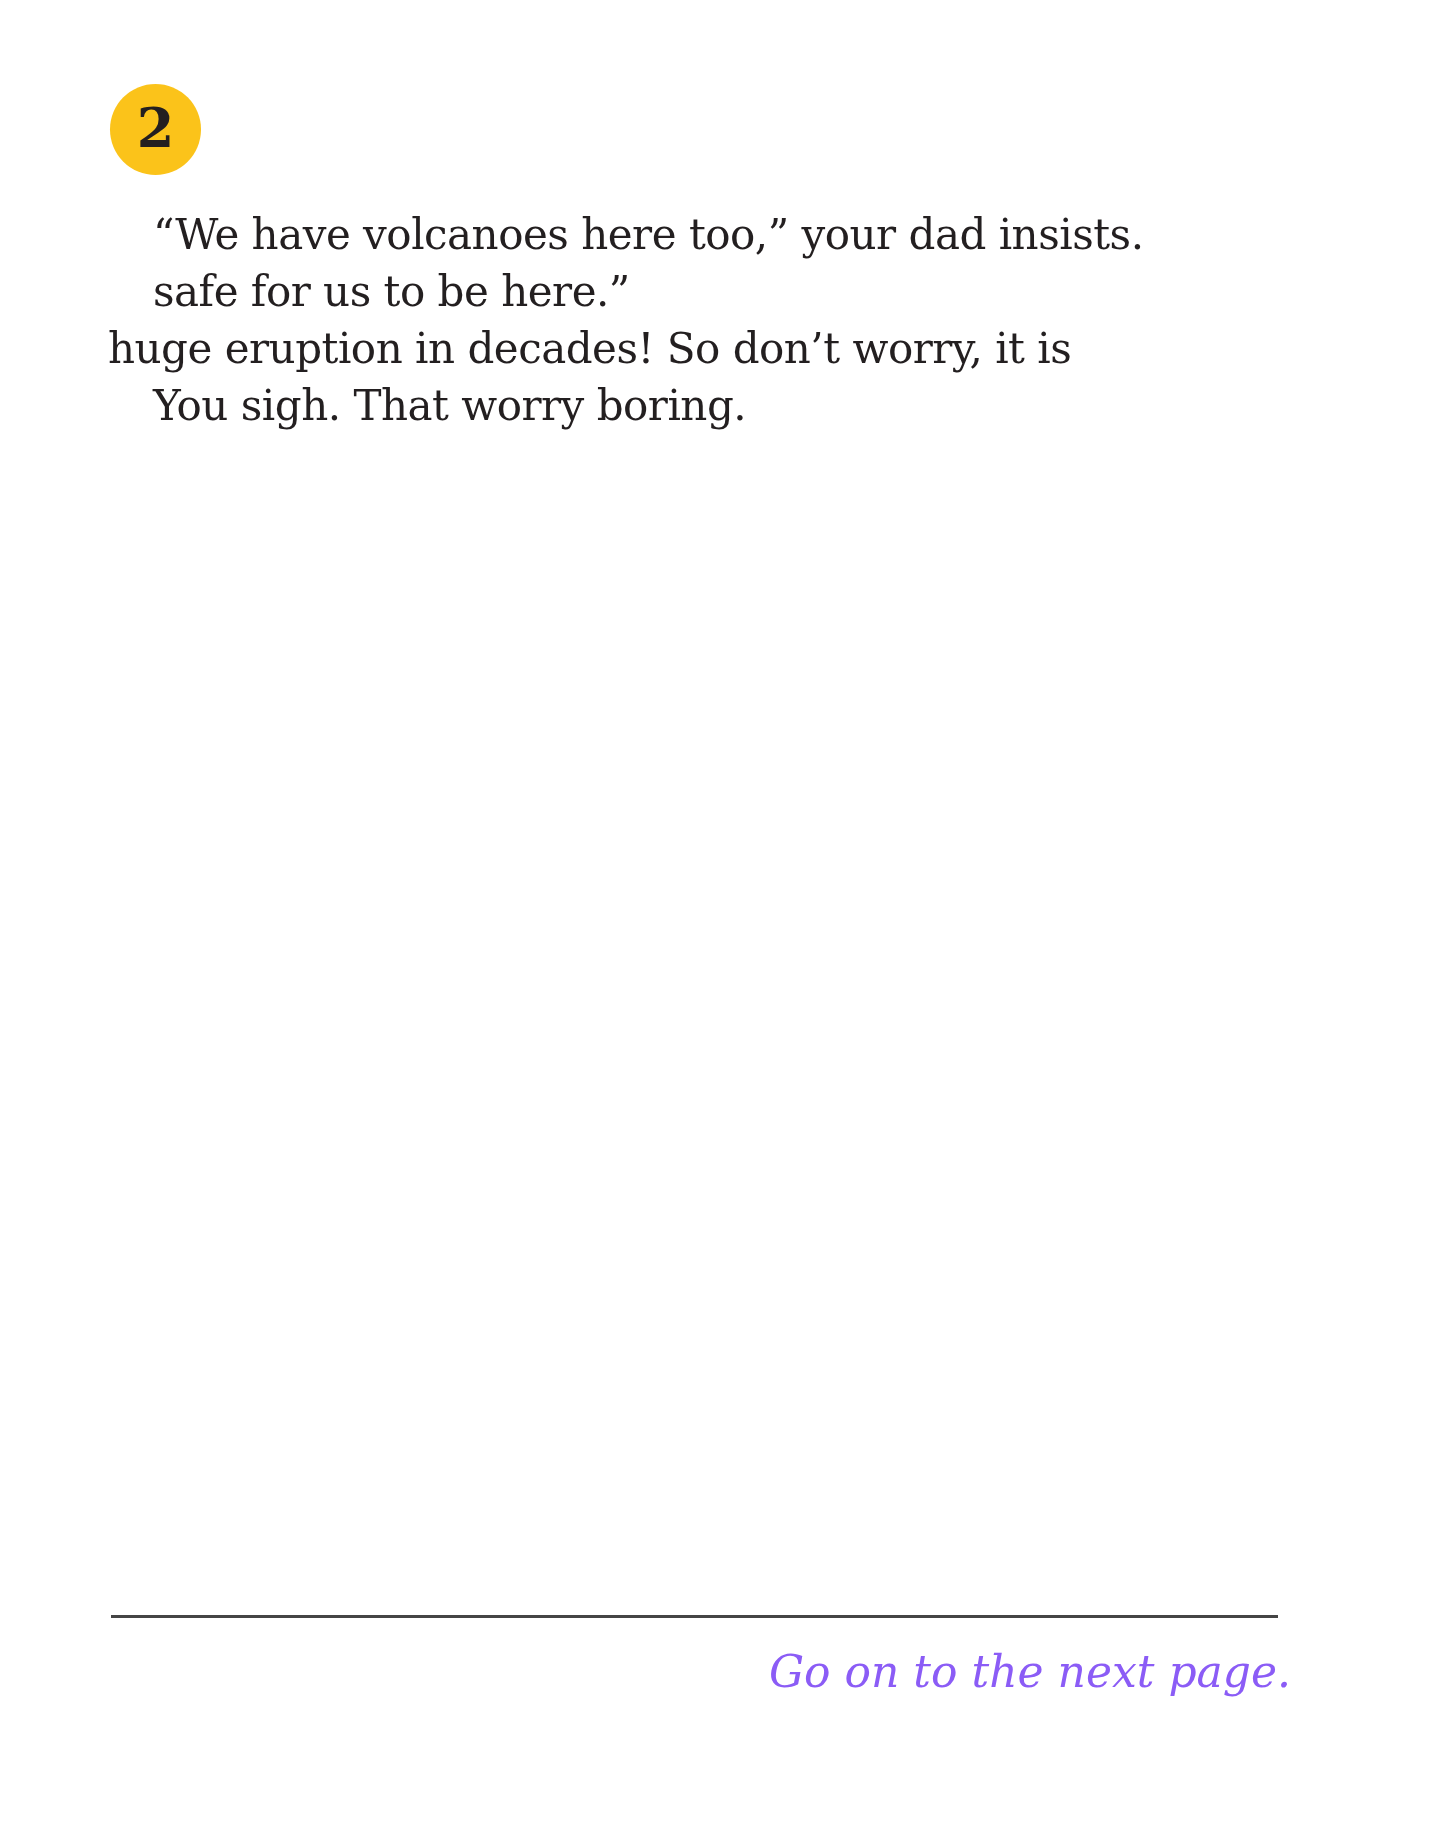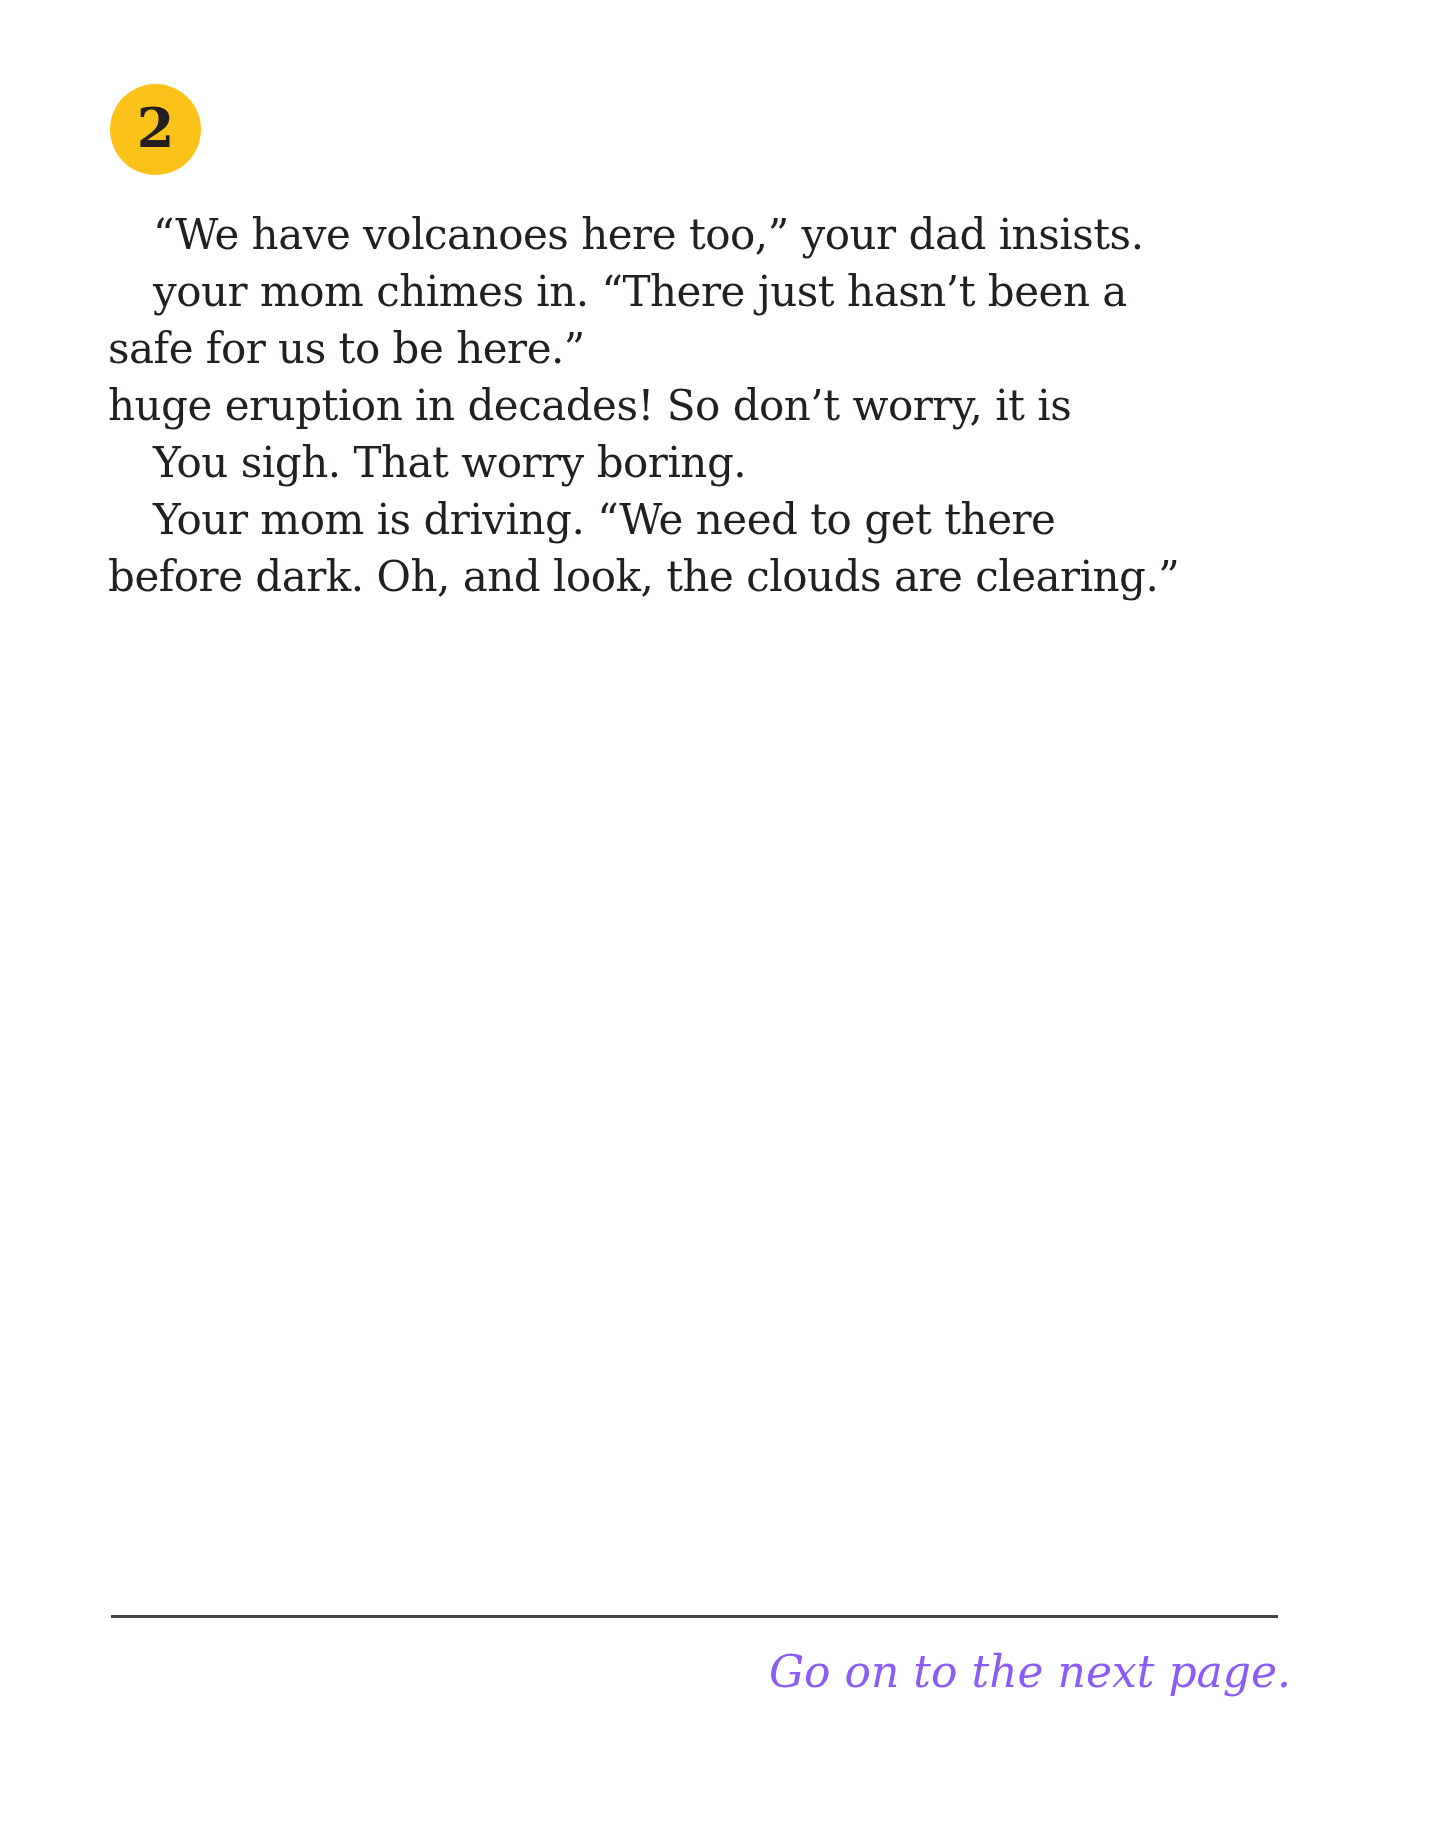--- a/index.html
+++ b/index.html
@@ -74,30 +74,25 @@
 
   <div class="badge">
     <span class="num">2</span>
   </div>
 
   <div class="passage">
     <div class="para">
       <div class="line">“We have volcanoes here too,” your dad insists.</div>
     </div>
     <div class="para">
-      <div class="line">your mom chimes in. “There just hasn’t been a</div>
       <div class="line">safe for us to be here.”</div>
       <div class="line">huge eruption in decades! So don’t worry, it is</div>
     </div>
     <div class="para">
       <div class="line">You sigh. That worry boring.</div>
-    </div>
-    <div class="para">
-      <div class="line">Your mom is driving. “We need to get there</div>
-      <div class="line">before dark. Oh, and look, the clouds are clearing.”</div>
     </div>
   </div>
 
   <div class="footer-rule"></div>
 
   <div class="footer-text">Go on to the next page.</div>
 
 </div>
 
 </body></html>

